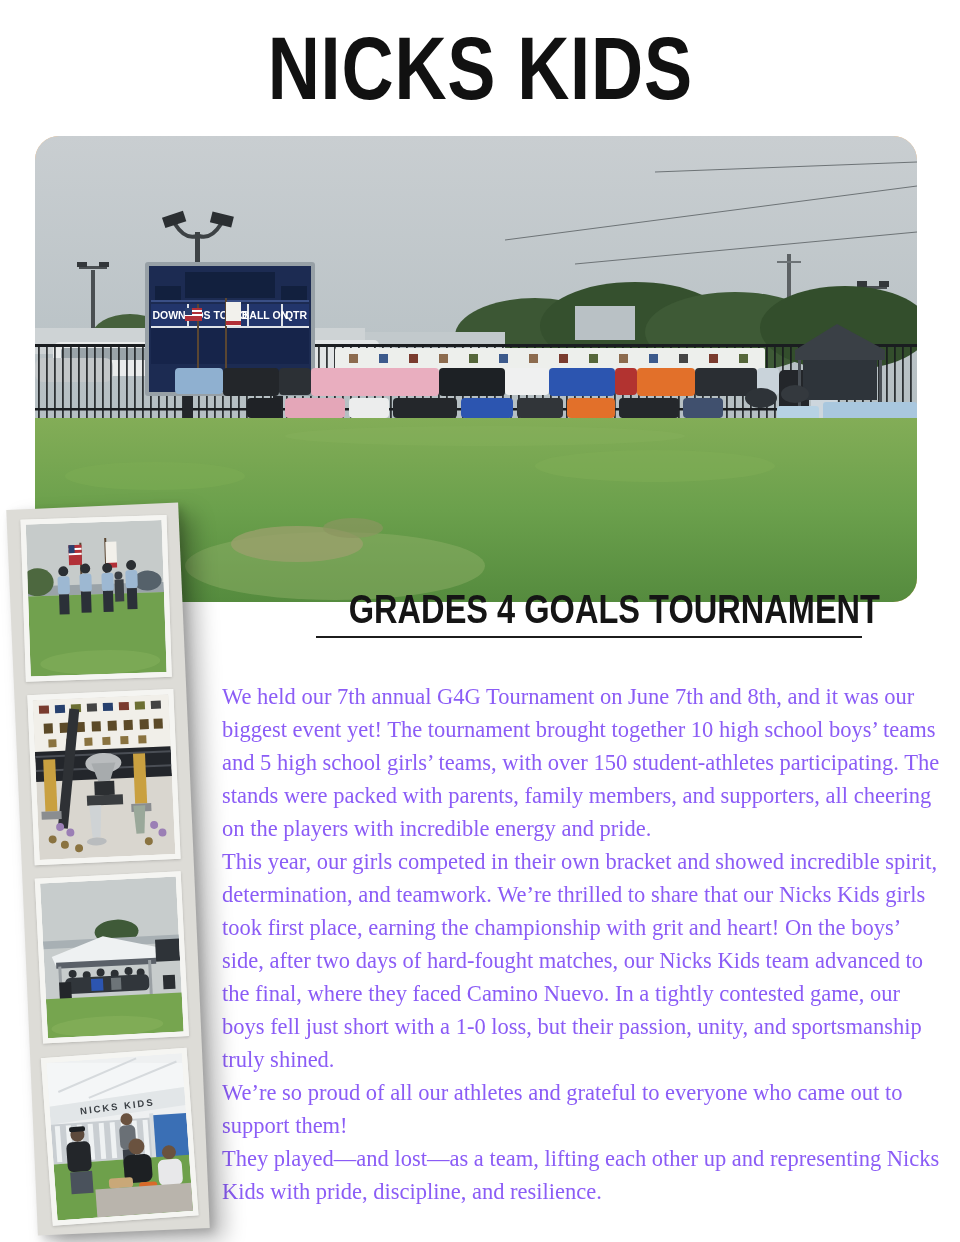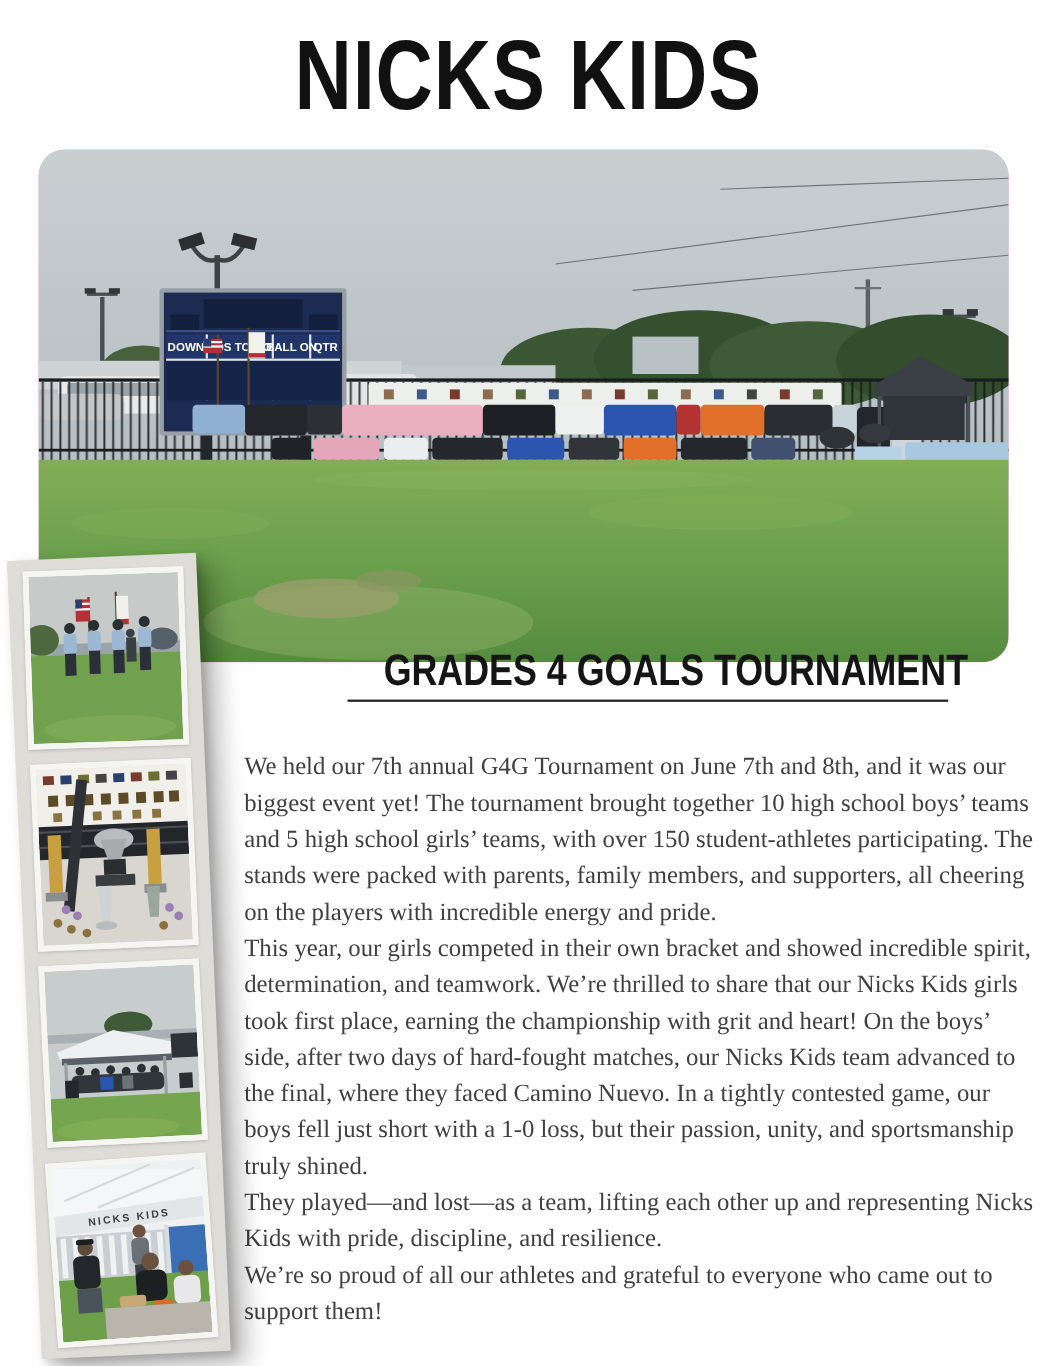--- a/index.html
+++ b/index.html
@@ -14,21 +14,21 @@
   .masthead h1{
     margin:0;display:inline-block;
     font-family:"Liberation Sans",sans-serif;
     font-weight:900;font-size:88px;line-height:1;color:#111;
     letter-spacing:1px;transform:scale(.82,1.02);transform-origin:center top;
     white-space:nowrap;
   }
   
   .main-photo{
     position:absolute;left:35px;top:136px;width:882px;height:466px;
-    border-radius:24px;overflow:hidden;background:#f9a8d4;z-index:1;
+    border-radius:24px;overflow:hidden;background:#fdba74;z-index:1;
   }
   .main-photo svg{display:block;}
   
   .film-strip{
     position:absolute;left:22px;top:506px;width:172px;
     background:#dddcd7;padding:11px 13px;box-sizing:border-box;
     transform:rotate(-2.5deg);transform-origin:center center;
     box-shadow:14px 12px 22px rgba(0,0,0,.28),4px 4px 8px rgba(0,0,0,.16);
     z-index:3;
   }
@@ -51,21 +51,21 @@
     font-size:37px;line-height:1.1;color:#151515;white-space:nowrap;
     transform:scale(.88,1.08);transform-origin:center center;
   }
   .heading-rule{
     margin-top:5px;border:0;border-top:2.5px solid #1c1c1c;width:100%;
   }
   
   .article{
     position:absolute;left:222px;top:680px;width:720px;z-index:2;
     font-family:"Liberation Serif",serif;font-size:22.5px;line-height:33px;
-    color:#404040;
+    color:#8b5cf6;
   }
   .article p{margin:0;}
 </style>
 </head>
 <body>
 
 <header class="masthead">
   <h1>NICKS KIDS</h1>
 </header>
 
@@ -468,15 +468,15 @@
 </aside>
 
 <section class="section-heading">
   <h2>GRADES 4 GOALS TOURNAMENT</h2>
   <hr class="heading-rule">
 </section>
 
 <article class="article">
   <p>We held our 7th annual G4G Tournament on June 7th and 8th, and it was our biggest event yet! The tournament brought together 10 high school boys’ teams and 5 high school girls’ teams, with over 150 student-athletes participating. The stands were packed with parents, family members, and supporters, all cheering on the players with incredible energy and pride.</p>
   <p>This year, our girls competed in their own bracket and showed incredible spirit, determination, and teamwork. We’re thrilled to share that our Nicks Kids girls took first place, earning the championship with grit and heart! On the boys’ side, after two days of hard-fought matches, our Nicks Kids team advanced to the final, where they faced Camino Nuevo. In a tightly contested game, our boys fell just short with a 1-0 loss, but their passion, unity, and sportsmanship truly shined.</p>
+  <p>We’re so proud of all our athletes and grateful to everyone who came out to support them!</p>
   <p>They played—and lost—as a team, lifting each other up and representing Nicks Kids with pride, discipline, and resilience.</p>
-  <p>We’re so proud of all our athletes and grateful to everyone who came out to support them!</p>
 </article>
 
 </body></html>

